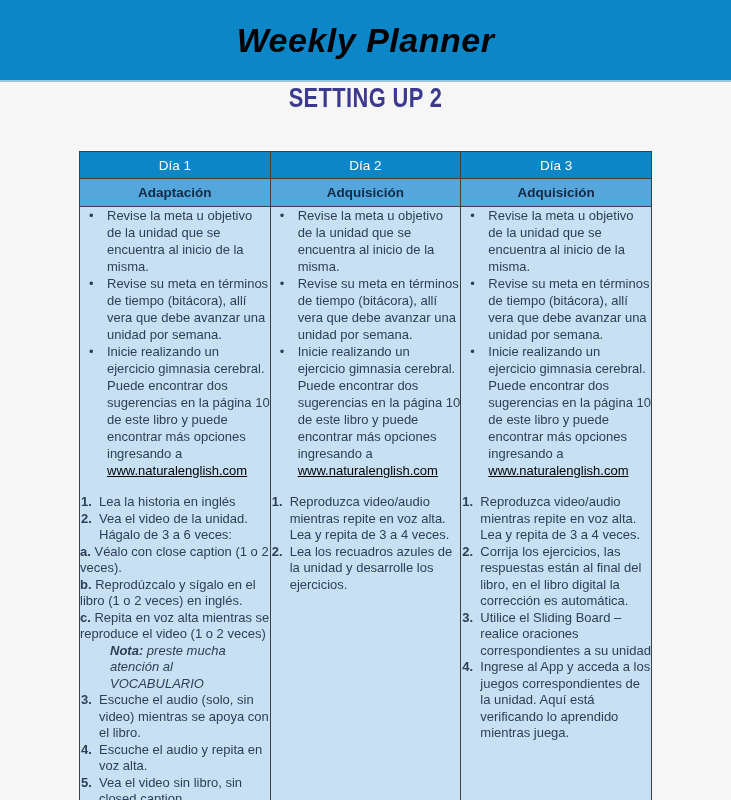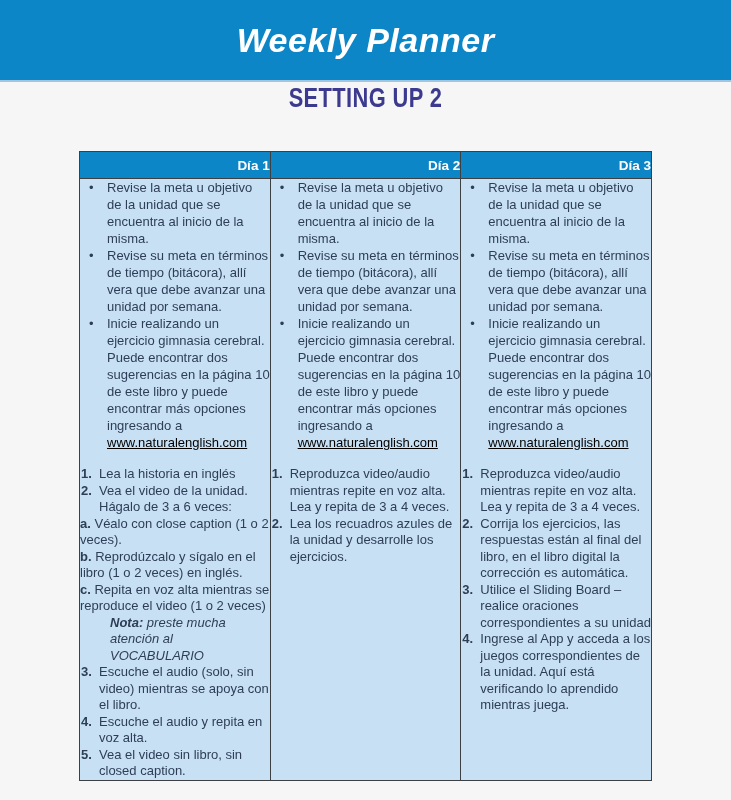--- a/index.html
+++ b/index.html
@@ -9,21 +9,21 @@
     font-family:"Liberation Sans","DejaVu Sans",sans-serif;
     color:#2d3e56;
     overflow:hidden;
   }
   .banner{
     height:80px;background:#0d86c8;
     display:flex;align-items:center;justify-content:center;
     border-bottom:2px solid #9ec6e3;
   }
   .banner h1{
-    margin:0;color:#ffffff;font-size:34px;font-weight:bold;font-style:italic;
+    margin:0;color:#000000;font-size:34px;font-weight:bold;font-style:italic;
     letter-spacing:0.5px;
   }
   .subtitle-wrap{
     height:69px;display:flex;justify-content:center;
   }
   .subtitle{
     color:#3c3a8e;font-size:28px;font-weight:bold;
     transform:scaleX(0.78);transform-origin:center;
     letter-spacing:0.5px;white-space:nowrap;
   }
@@ -33,22 +33,22 @@
     width:573px;
     table-layout:fixed;
     background:#c8e0f3;
   }
   table.planner th, table.planner td{
     border:1.5px solid #3d4043;
     padding:0;
   }
   th.day{
     background:#0d86c8;color:#ffffff;
-    font-size:13.5px;font-weight:bold;
-    height:26px;text-align:right;
+    font-size:13.5px;font-weight:normal;
+    height:26px;text-align:center;
   }
   th.phase{
     background:#55a6db;color:#0f2b47;
     font-size:13.5px;font-weight:bold;
     height:27px;text-align:center;
   }
   td.body-cell{
     vertical-align:top;
     height:520px;
     padding:8px 7px 6px 7px;
@@ -77,20 +77,25 @@
 <div class="subtitle-wrap">
   <div class="subtitle">SETTING UP 2</div>
 </div>
 
 <table class="planner">
   <tbody>
       <tr>
     <th class="day">Día 1</th>
     <th class="day">Día 2</th>
     <th class="day">Día 3</th>
+  </tr>
+  <tr>
+    <th class="phase">Adaptación</th>
+    <th class="phase">Adquisición</th>
+    <th class="phase">Adquisición</th>
   </tr>
   <tr>
 
     <td class="body-cell">
       <div class="bullets">
         <div class="bullet"><span class="marker">•</span><span>Revise la meta u objetivo de la unidad que se encuentra al inicio de la misma.</span></div>
         <div class="bullet"><span class="marker">•</span><span>Revise su meta en términos de tiempo (bitácora), allí vera que debe avanzar una unidad por semana.</span></div>
         <div class="bullet"><span class="marker">•</span><span>Inicie realizando un ejercicio gimnasia cerebral. Puede encontrar dos sugerencias en la página 10 de este libro y puede encontrar más opciones ingresando a</span><br><span class="link">www.naturalenglish.com</span></div>
       </div>
       <div class="steps">

